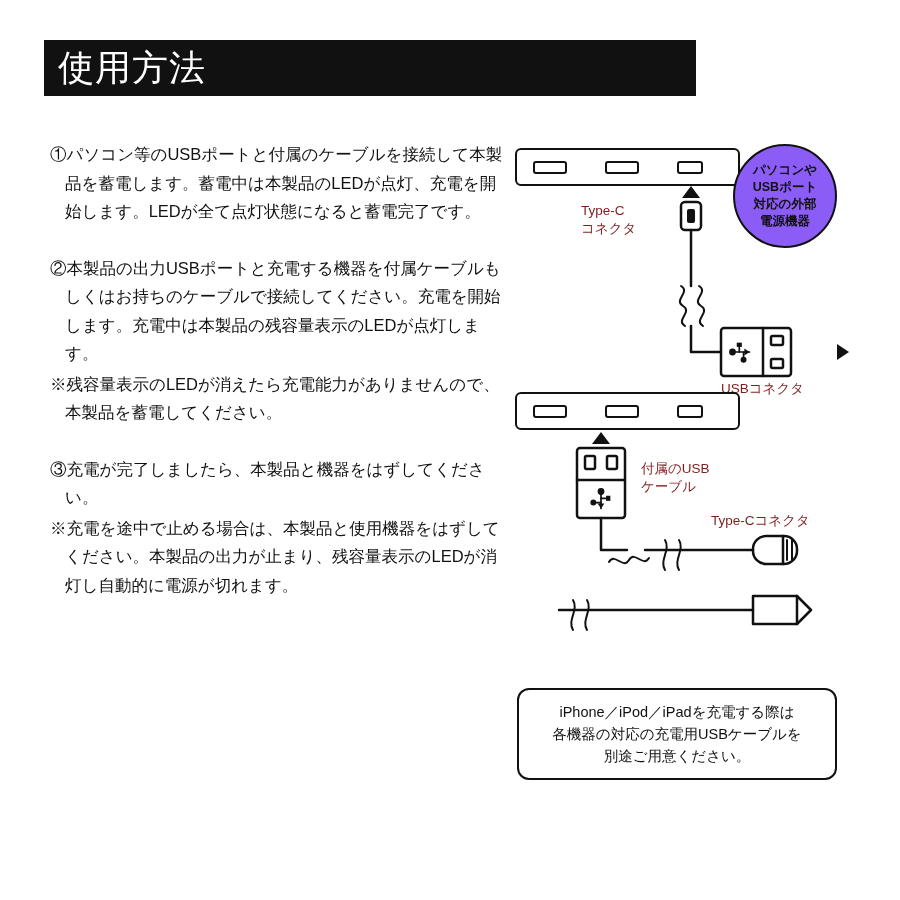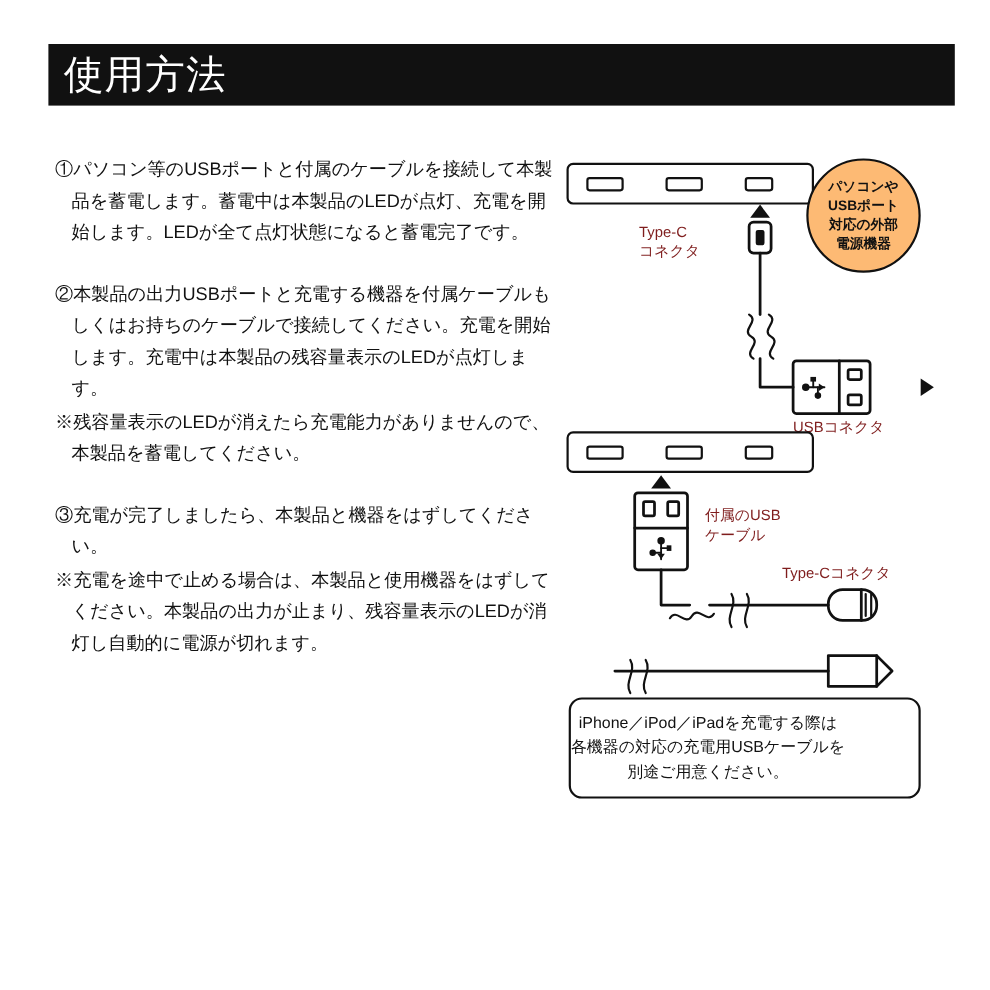--- a/index.html
+++ b/index.html
@@ -18,21 +18,21 @@
     position: relative;
     width: 900px;
     height: 900px;
   }
 
   
   .header-bar {
     position: absolute;
     left: 44px;
     top: 40px;
-    width: 824px;
+    width: 652px;
     height: 56px;
     background: #111111;
     display: flex;
     align-items: center;
   }
   .header-title {
     color: #ffffff;
     font-size: 36px;
     line-height: 36px;
     letter-spacing: 1px;
@@ -127,47 +127,47 @@
     white-space: pre-line;
   }
 
   
   .burst {
     position: absolute;
     width: 104px;
     height: 104px;
     border: 2.5px solid #111111;
     border-radius: 50%;
-    background: #fdba74;
+    background: #8b5cf6;
     display: flex;
     align-items: center;
     justify-content: center;
     text-align: center;
     box-sizing: border-box;
   }
   .burst span {
     font-size: 12.5px;
     line-height: 17px;
     font-weight: bold;
     white-space: pre-line;
   }
 
   
   .note-box {
     position: absolute;
     left: 2px;
-    top: 494px;
+    top: 548px;
     width: 320px;
     height: 92px;
     border: 2.5px solid #111111;
     border-radius: 12px;
     background: #ffffff;
     display: flex;
     align-items: center;
-    justify-content: flex-start;
+    justify-content: center;
     text-align: center;
     box-sizing: border-box;
   }
   .note-box span {
     font-size: 14.5px;
     line-height: 22px;
     white-space: pre-line;
   }
 
   svg { display: block; }

